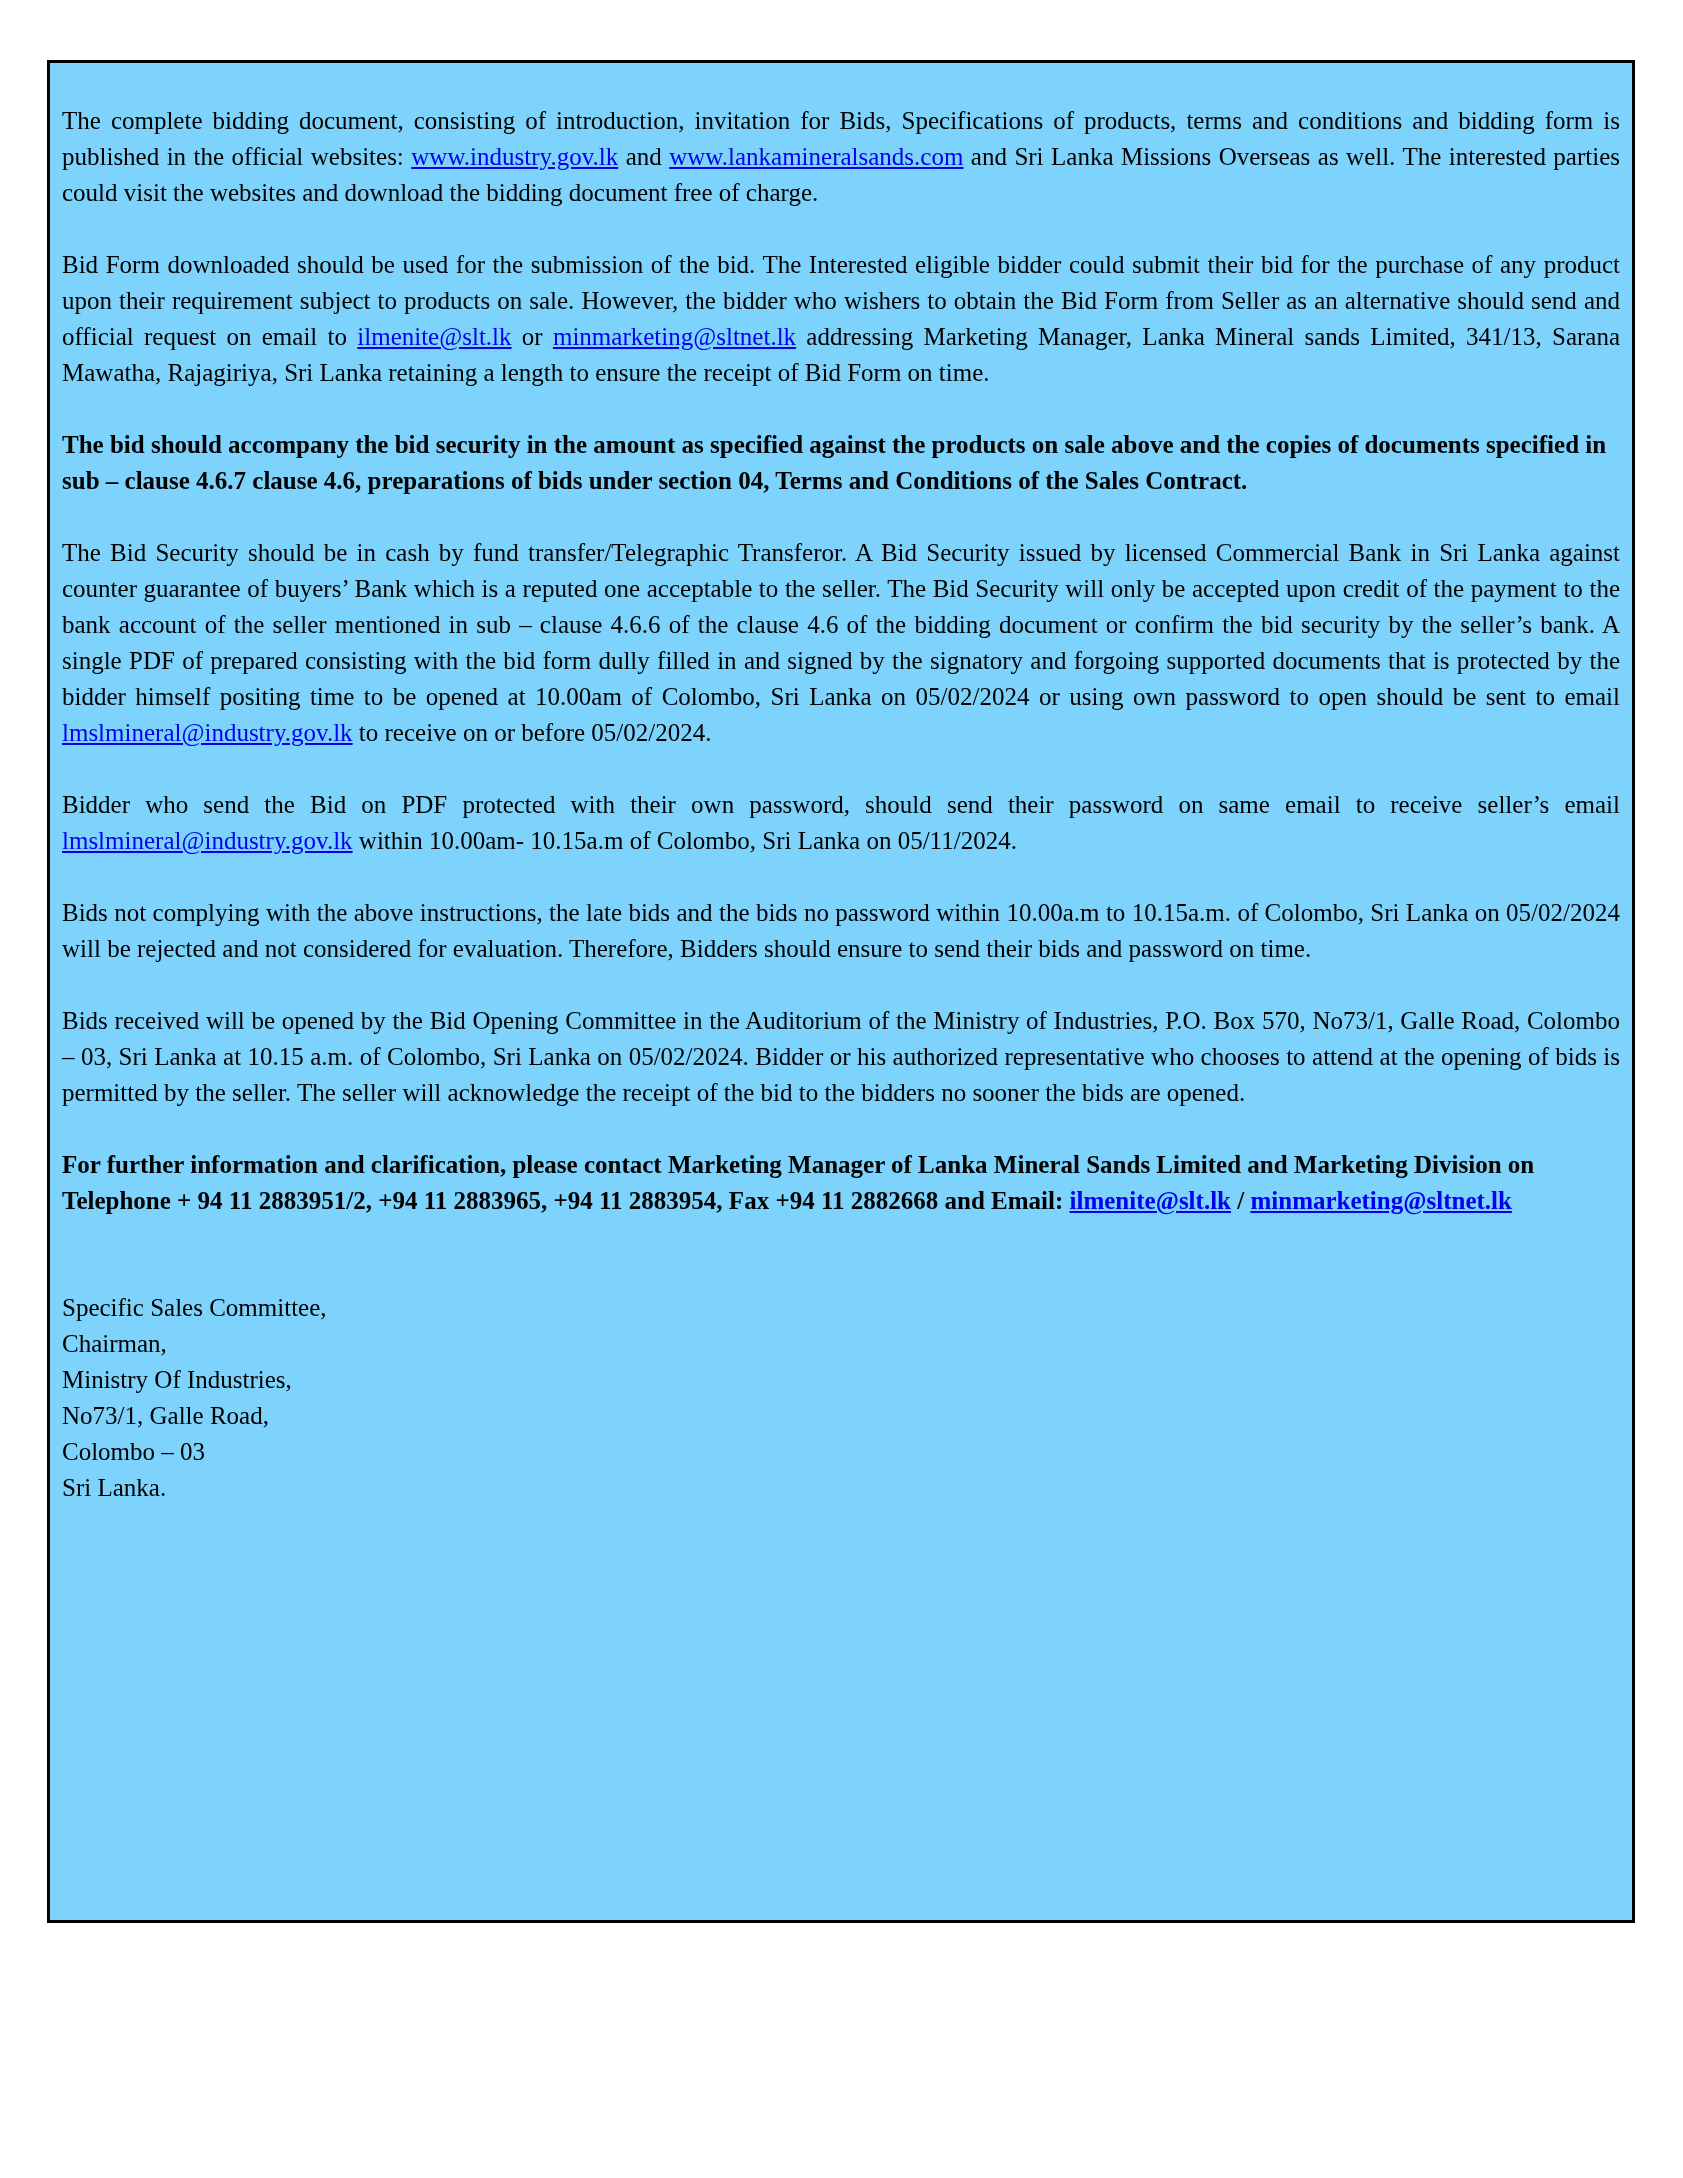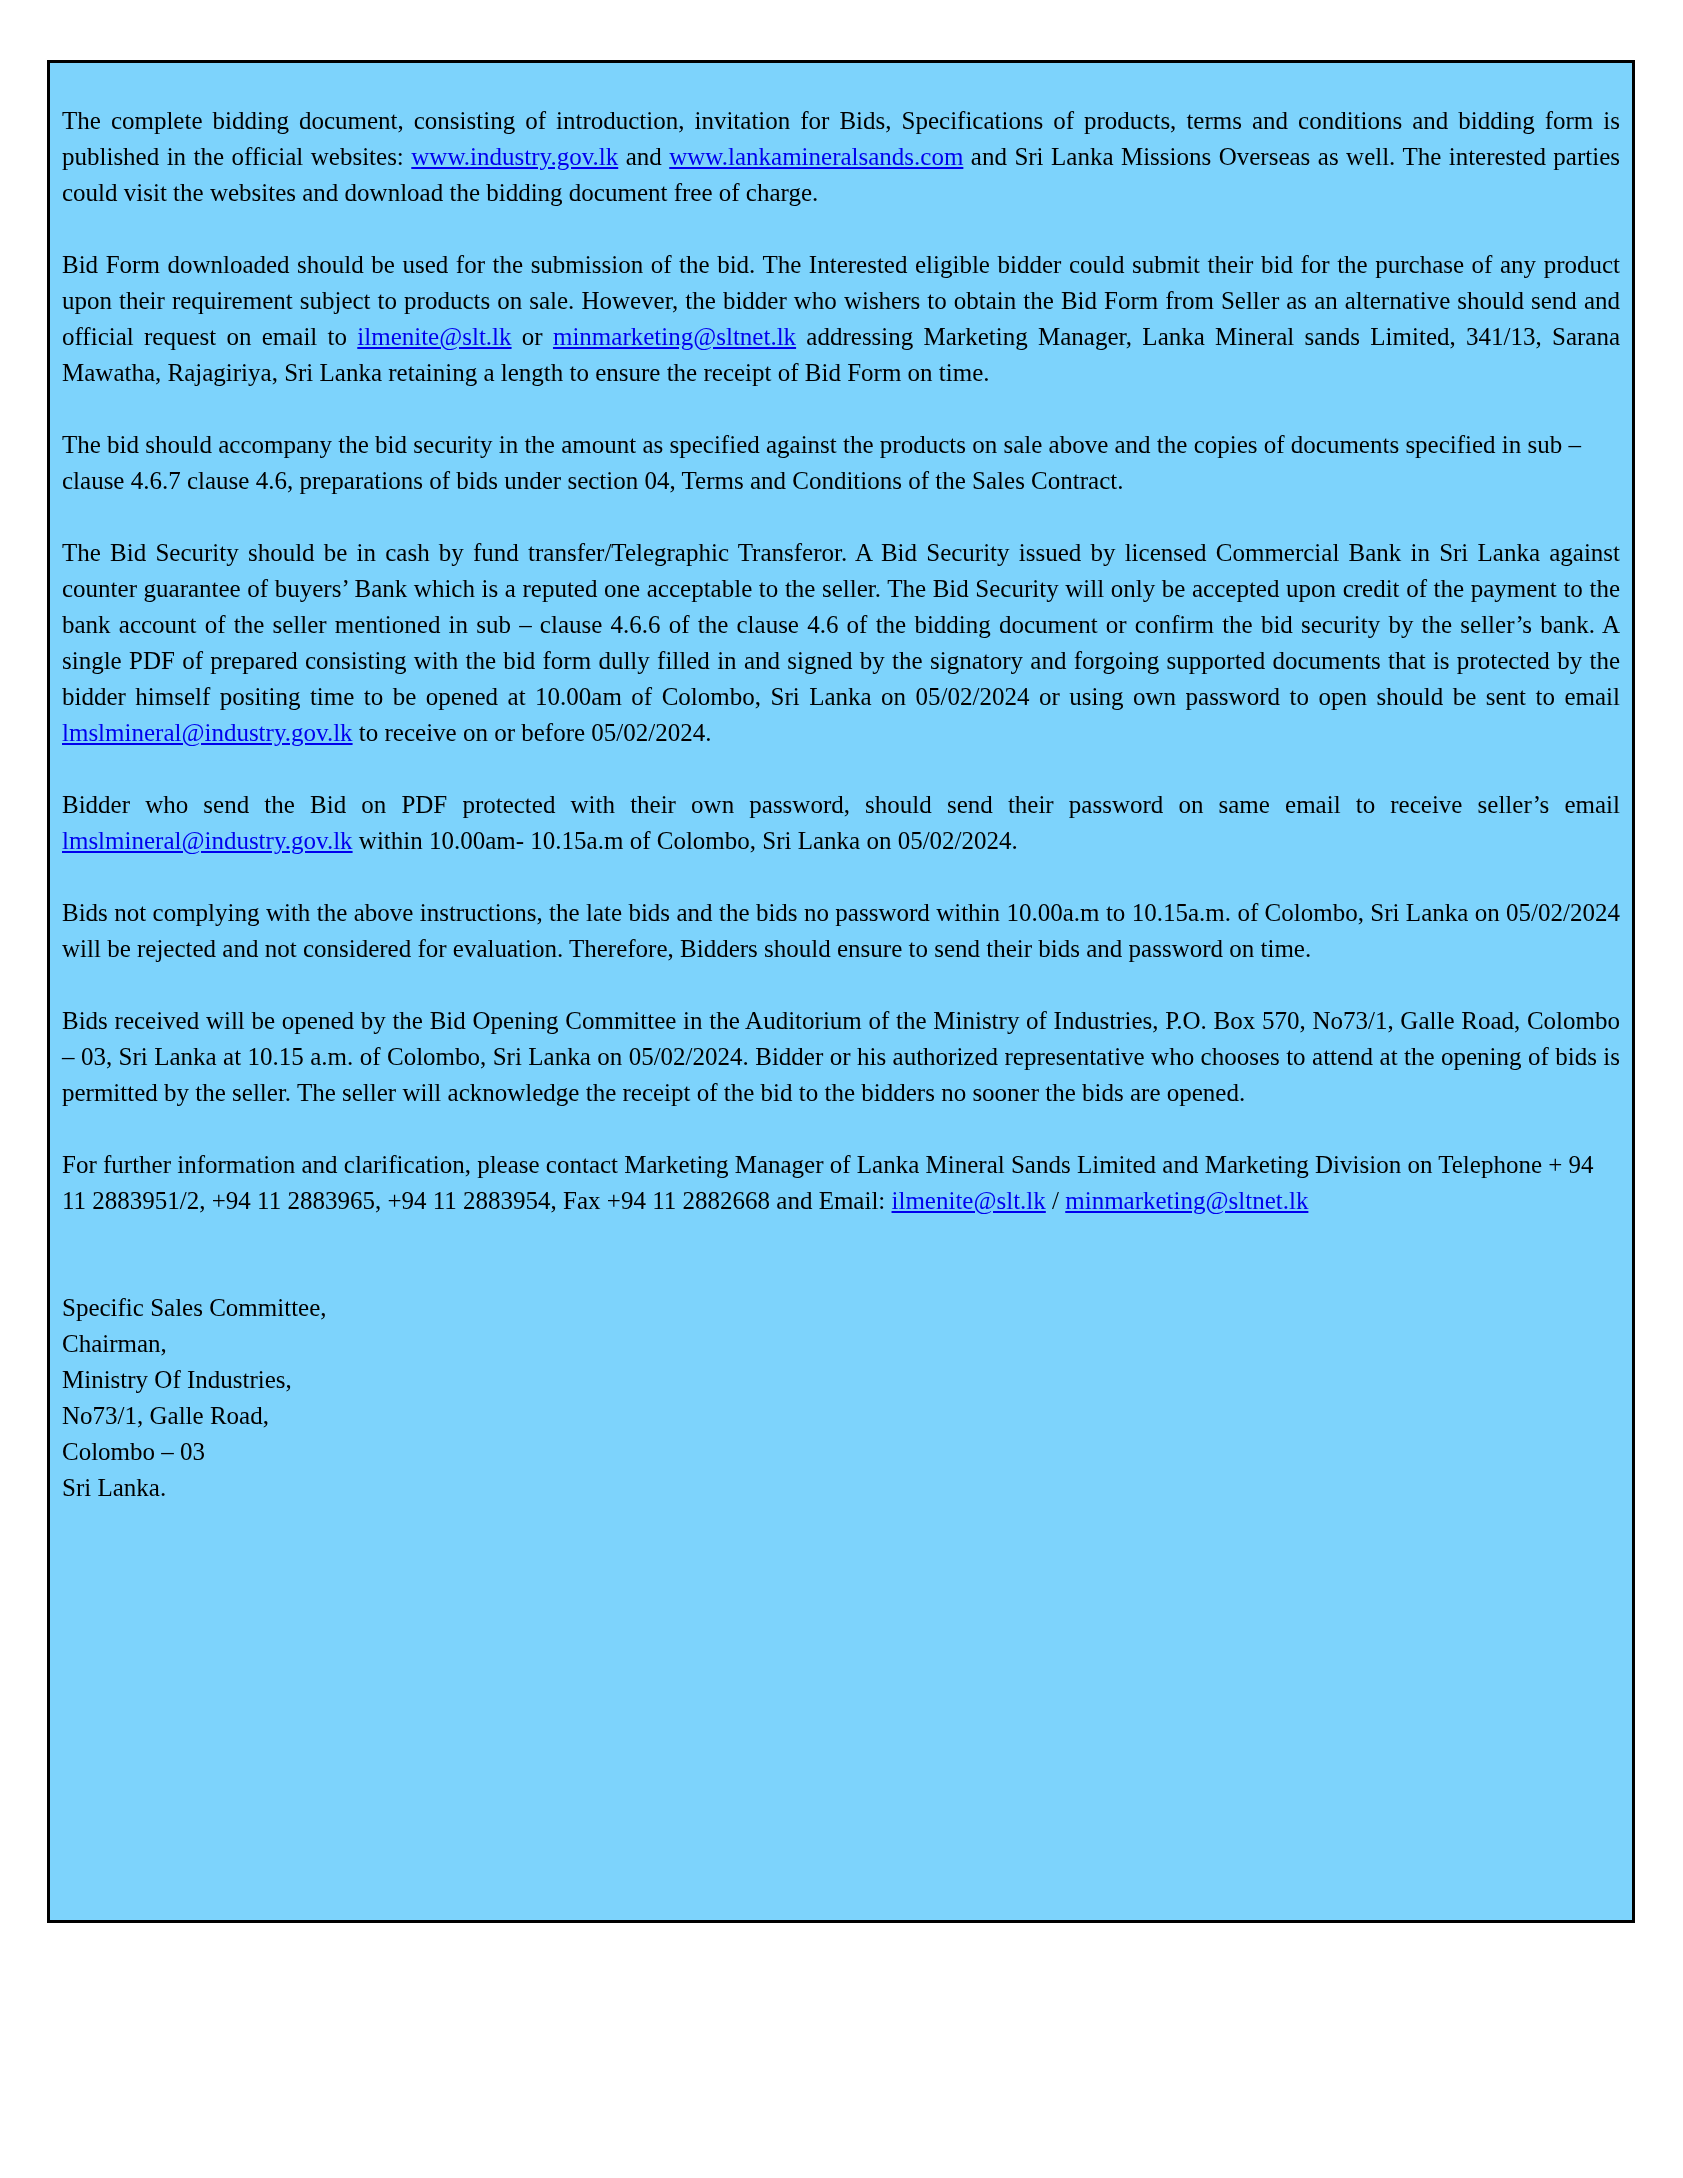--- a/index.html
+++ b/index.html
@@ -27,21 +27,21 @@
     padding: 40px 12px 0 12px;
     font-size: 25px;
     line-height: 36px;
     color: #000000;
   }
   p.para {
     margin: 0 0 36px 0;
     padding: 0;
   }
   p.para.justify { text-align: justify; }
-  p.para.left { text-align: left; }
+  p.para.left { text-align: left; font-weight: bold; }
   .doc-link {
     color: #0000EE;
     text-decoration: underline;
     cursor: pointer;
   }
   .signature {
     margin-top: 71px;
   }
   .sig-line {
     line-height: 36px;
@@ -50,21 +50,21 @@
 </head>
 <body>
 
 <div class="doc-border">
   <div class="content">
     <div id="paragraphs">
         <p class="para justify"><span>The complete bidding document, consisting of introduction, invitation for Bids, Specifications of products, terms and conditions and bidding form is published in the official websites: </span><a class="doc-link">www.industry.gov.lk</a><span> and </span><a class="doc-link">www.lankamineralsands.com</a><span> and Sri Lanka Missions Overseas as well. The interested parties could visit the websites and download the bidding document free of charge.</span></p>
         <p class="para justify"><span>Bid Form downloaded should be used for the submission of the bid. The Interested eligible bidder could submit their bid for the purchase of any product upon their requirement subject to products on sale. However, the bidder who wishers to obtain the Bid Form from Seller as an alternative should send and official request on email to </span><a class="doc-link">ilmenite@slt.lk</a><span> or </span><a class="doc-link">minmarketing@sltnet.lk</a><span> addressing Marketing Manager, Lanka Mineral sands Limited, 341/13, Sarana Mawatha, Rajagiriya, Sri Lanka retaining a length to ensure the receipt of Bid Form on time.</span></p>
         <p class="para left"><span>The bid should accompany the bid security in the amount as specified against the products on sale above and the copies of documents specified in sub – clause 4.6.7 clause 4.6, preparations of bids under section 04, Terms and Conditions of the Sales Contract.</span></p>
         <p class="para justify"><span>The Bid Security should be in cash by fund transfer/Telegraphic Transferor. A Bid Security issued by licensed Commercial Bank in Sri Lanka against counter guarantee of buyers’ Bank which is a reputed one acceptable to the seller. The Bid Security will only be accepted upon credit of the payment to the bank account of the seller mentioned in sub – clause 4.6.6 of the clause 4.6 of the bidding document or confirm the bid security by the seller’s bank. A single PDF of prepared consisting with the bid form dully filled in and signed by the signatory and forgoing supported documents that is protected by the bidder himself positing time to be opened at 10.00am of Colombo, Sri Lanka on 05/02/2024 or using own password to open should be sent to email </span><a class="doc-link">lmslmineral@industry.gov.lk</a><span> to receive on or before 05/02/2024.</span></p>
-        <p class="para justify"><span>Bidder who send the Bid on PDF protected with their own password, should send their password on same email to receive seller’s email </span><a class="doc-link">lmslmineral@industry.gov.lk</a><span> within 10.00am- 10.15a.m of Colombo, Sri Lanka on 05/02/2024.</span></p>
+        <p class="para justify"><span>Bidder who send the Bid on PDF protected with their own password, should send their password on same email to receive seller’s email </span><a class="doc-link">lmslmineral@industry.gov.lk</a><span> within 10.00am- 10.15a.m of Colombo, Sri Lanka on 05/11/2024.</span></p>
         <p class="para justify"><span>Bids not complying with the above instructions, the late bids and the bids no password within 10.00a.m to 10.15a.m. of Colombo, Sri Lanka on 05/02/2024 will be rejected and not considered for evaluation. Therefore, Bidders should ensure to send their bids and password on time.</span></p>
         <p class="para justify"><span>Bids received will be opened by the Bid Opening Committee in the Auditorium of the Ministry of Industries, P.O. Box 570, No73/1, Galle Road, Colombo – 03,  Sri Lanka at 10.15 a.m. of Colombo, Sri Lanka on 05/02/2024. Bidder or his authorized representative who chooses to attend at the opening of bids is permitted by the seller. The seller will acknowledge the receipt of the bid to the bidders no sooner the bids are opened.</span></p>
         <p class="para left"><span>For further information and clarification, please contact Marketing Manager of Lanka Mineral Sands Limited and Marketing Division on Telephone + 94 11 2883951/2, +94 11 2883965, +94 11 2883954, Fax +94 11 2882668 and Email: </span><a class="doc-link">ilmenite@slt.lk</a><span> / </span><a class="doc-link">minmarketing@sltnet.lk</a></p>
       </div>
     <div id="signature" class="signature">
         <div class="sig-line">Specific Sales Committee,</div>
         <div class="sig-line">Chairman,</div>
         <div class="sig-line">Ministry Of Industries,</div>
         <div class="sig-line">No73/1, Galle Road,</div>
         <div class="sig-line">Colombo – 03</div>

